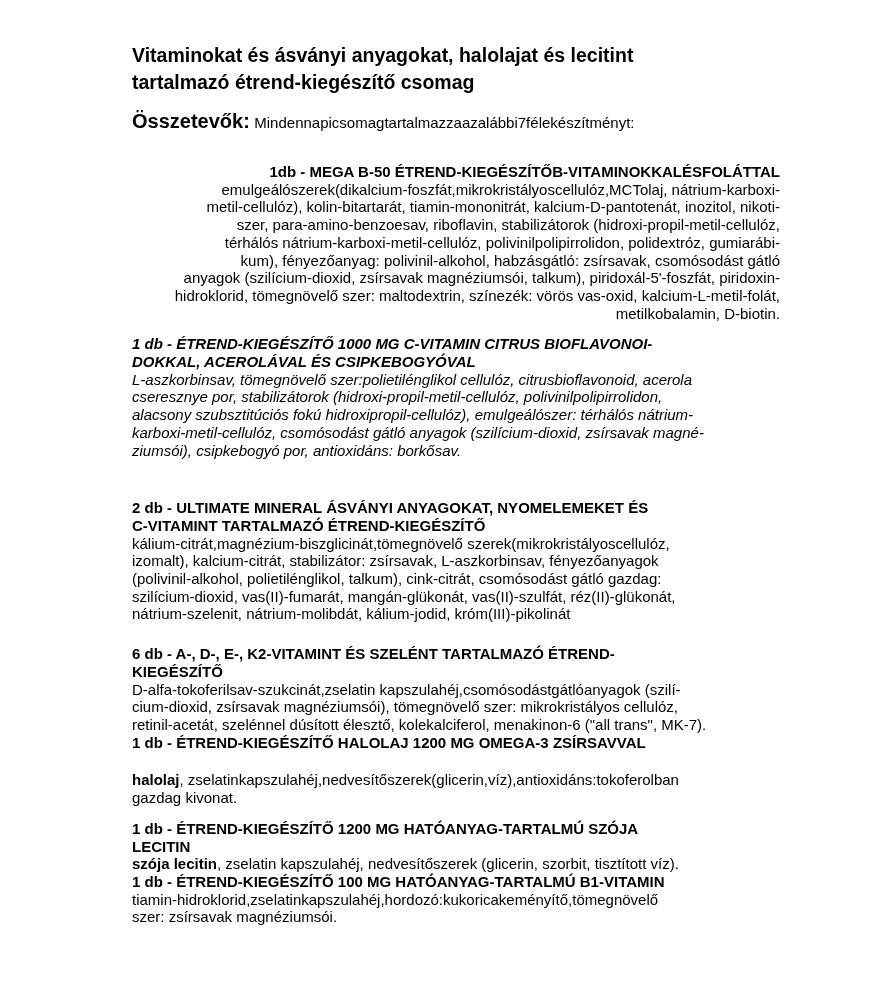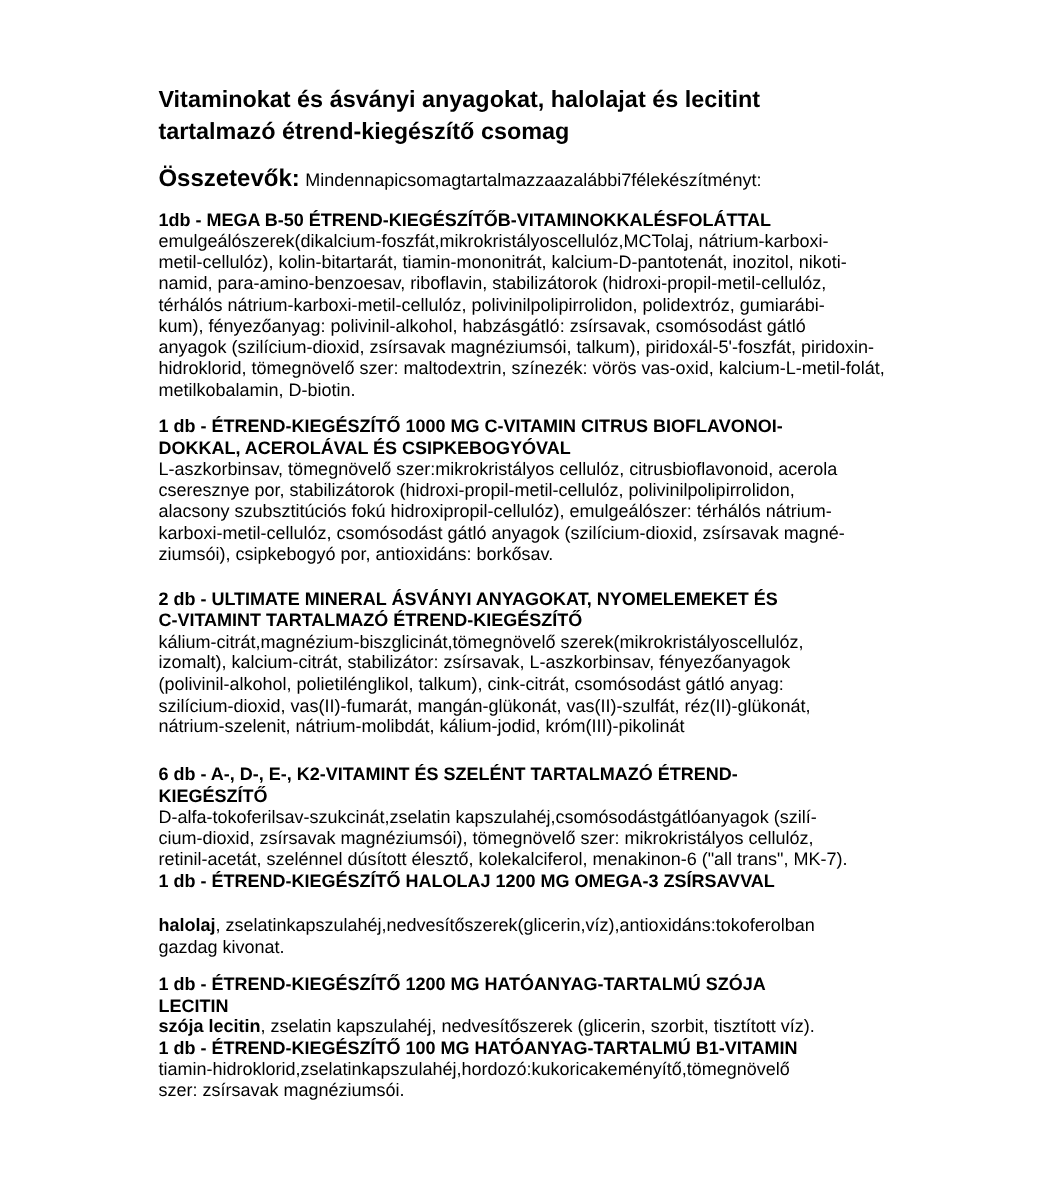--- a/index.html
+++ b/index.html
@@ -12,53 +12,53 @@
     height: 1000px;
     overflow: hidden;
     font-family: "Liberation Sans", sans-serif;
     color: #000000;
     -webkit-font-smoothing: antialiased;
   }
   .page {
     box-sizing: border-box;
     width: 870px;
     height: 1000px;
-    padding: 70px 90px 0 132px;
+    padding: 42px 90px 0 132px;
   }
   .doc-title {
     font-size: 19.5px;
     font-weight: bold;
     line-height: 27px;
     margin-bottom: 13px;
   }
   .lead {
     line-height: 24px;
-    margin-bottom: 12px;
+    margin-bottom: 28px;
     white-space: nowrap;
   }
   .lead-label {
     font-size: 20px;
     font-weight: bold;
   }
   .lead-intro {
     font-size: 15px;
   }
   .paras {
     font-size: 15px;
     line-height: 17.7px;
   }
   .para .line {
     white-space: nowrap;
   }
   .para .line b {
     font-weight: bold;
   }
   
-  .paras .para:nth-child(1) { margin-bottom: 13px; }
-  .paras .para:nth-child(2) { margin-bottom: 20px; }
+  .paras .para:nth-child(1) { margin-bottom: 13px; text-align: right; }
+  .paras .para:nth-child(2) { margin-bottom: 40px; font-style: italic; }
   .paras .para:nth-child(3) { margin-bottom: 22px; }
   .paras .para:nth-child(4) { margin-bottom: 20px; }
   .paras .para:nth-child(5) { margin-bottom: 13px; }
   .paras .para:nth-child(6) { }
   .paras .para:nth-child(7) { margin-bottom: 0; }
 </style>
 </head>
 <body>
 
 <div class="page">
@@ -72,42 +72,42 @@
     <span class="lead-label">Összetevők:</span>
     <span class="lead-intro">Mindennapicsomagtartalmazzaazalábbi7félekészítményt:</span>
   </div>
 
   <div class="paras">
 
   <div class="para">
         <div class="line"><b>1db - MEGA B-50 ÉTREND-KIEGÉSZÍTŐB-VITAMINOKKALÉSFOLÁTTAL</b></div>
         <div class="line"><span>emulgeálószerek(dikalcium-foszfát,mikrokristályoscellulóz,MCTolaj, nátrium-karboxi-</span></div>
         <div class="line"><span>metil-cellulóz), kolin-bitartarát, tiamin-mononitrát, kalcium-D-pantotenát, inozitol, nikoti-</span></div>
-        <div class="line"><span>namid, para-amino-benzoesav, riboflavin, stabilizátorok (hidroxi-propil-metil-cellulóz,</span></div>
+        <div class="line"><span>szer, para-amino-benzoesav, riboflavin, stabilizátorok (hidroxi-propil-metil-cellulóz,</span></div>
         <div class="line"><span>térhálós nátrium-karboxi-metil-cellulóz, polivinilpolipirrolidon, polidextróz, gumiarábi-</span></div>
         <div class="line"><span>kum), fényezőanyag: polivinil-alkohol, habzásgátló: zsírsavak, csomósodást gátló</span></div>
         <div class="line"><span>anyagok (szilícium-dioxid, zsírsavak magnéziumsói, talkum), piridoxál-5'-foszfát, piridoxin-</span></div>
         <div class="line"><span>hidroklorid, tömegnövelő szer: maltodextrin, színezék: vörös vas-oxid, kalcium-L-metil-folát,</span></div>
         <div class="line"><span>metilkobalamin, D-biotin.</span></div>
       </div>
       <div class="para">
         <div class="line"><b>1 db - ÉTREND-KIEGÉSZÍTŐ 1000 MG C-VITAMIN CITRUS BIOFLAVONOI-</b></div>
         <div class="line"><b>DOKKAL, ACEROLÁVAL ÉS CSIPKEBOGYÓVAL</b></div>
-        <div class="line"><span>L-aszkorbinsav, tömegnövelő szer:mikrokristályos cellulóz, citrusbioflavonoid, acerola</span></div>
+        <div class="line"><span>L-aszkorbinsav, tömegnövelő szer:polietilénglikol cellulóz, citrusbioflavonoid, acerola</span></div>
         <div class="line"><span>cseresznye por, stabilizátorok (hidroxi-propil-metil-cellulóz, polivinilpolipirrolidon,</span></div>
         <div class="line"><span>alacsony szubsztitúciós fokú hidroxipropil-cellulóz), emulgeálószer: térhálós nátrium-</span></div>
         <div class="line"><span>karboxi-metil-cellulóz, csomósodást gátló anyagok (szilícium-dioxid, zsírsavak magné-</span></div>
         <div class="line"><span>ziumsói), csipkebogyó por, antioxidáns: borkősav.</span></div>
       </div>
       <div class="para">
         <div class="line"><b>2 db - ULTIMATE MINERAL ÁSVÁNYI ANYAGOKAT, NYOMELEMEKET ÉS</b></div>
         <div class="line"><b>C-VITAMINT TARTALMAZÓ ÉTREND-KIEGÉSZÍTŐ</b></div>
         <div class="line"><span>kálium-citrát,magnézium-biszglicinát,tömegnövelő szerek(mikrokristályoscellulóz,</span></div>
         <div class="line"><span>izomalt), kalcium-citrát, stabilizátor: zsírsavak, L-aszkorbinsav, fényezőanyagok</span></div>
-        <div class="line"><span>(polivinil-alkohol, polietilénglikol, talkum), cink-citrát, csomósodást gátló anyag:</span></div>
+        <div class="line"><span>(polivinil-alkohol, polietilénglikol, talkum), cink-citrát, csomósodást gátló gazdag:</span></div>
         <div class="line"><span>szilícium-dioxid, vas(II)-fumarát, mangán-glükonát, vas(II)-szulfát, réz(II)-glükonát,</span></div>
         <div class="line"><span>nátrium-szelenit, nátrium-molibdát, kálium-jodid, króm(III)-pikolinát</span></div>
       </div>
       <div class="para">
         <div class="line"><b>6 db - A-, D-, E-, K2-VITAMINT ÉS SZELÉNT TARTALMAZÓ ÉTREND-</b></div>
         <div class="line"><b>KIEGÉSZÍTŐ</b></div>
         <div class="line"><span>D-alfa-tokoferilsav-szukcinát,zselatin kapszulahéj,csomósodástgátlóanyagok (szilí-</span></div>
         <div class="line"><span>cium-dioxid, zsírsavak magnéziumsói), tömegnövelő szer: mikrokristályos cellulóz,</span></div>
         <div class="line"><span>retinil-acetát, szelénnel dúsított élesztő, kolekalciferol, menakinon-6 ("all trans", MK-7).</span></div>
         <div class="line"><b>1 db - ÉTREND-KIEGÉSZÍTŐ HALOLAJ 1200 MG OMEGA-3 ZSÍRSAVVAL</b></div>

